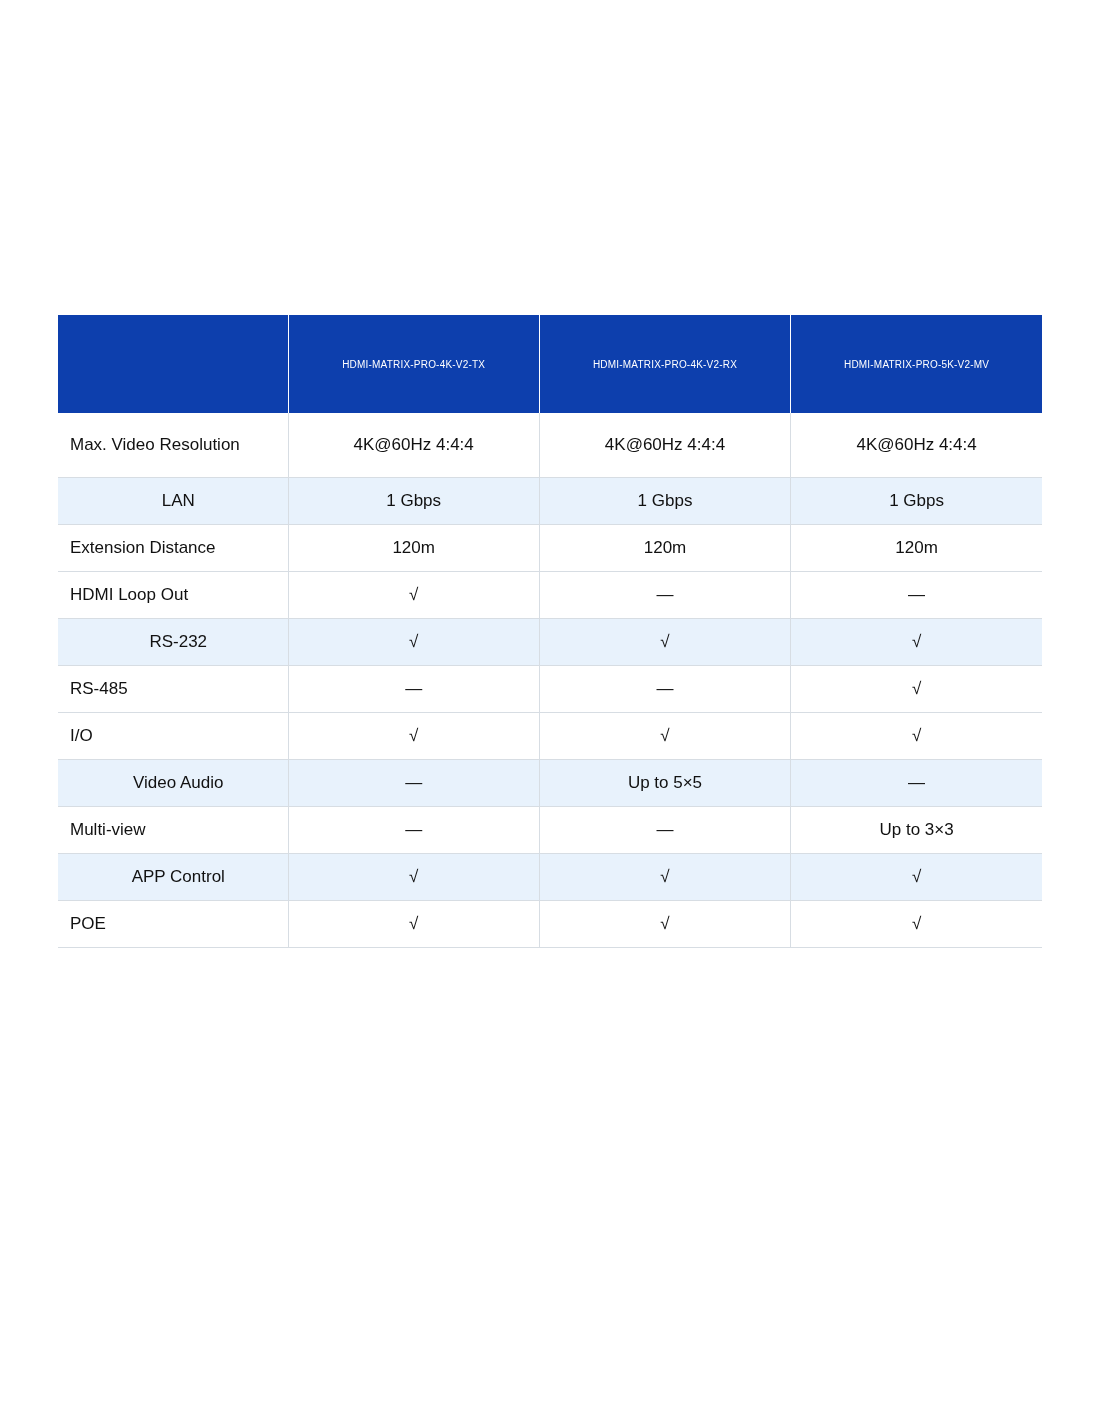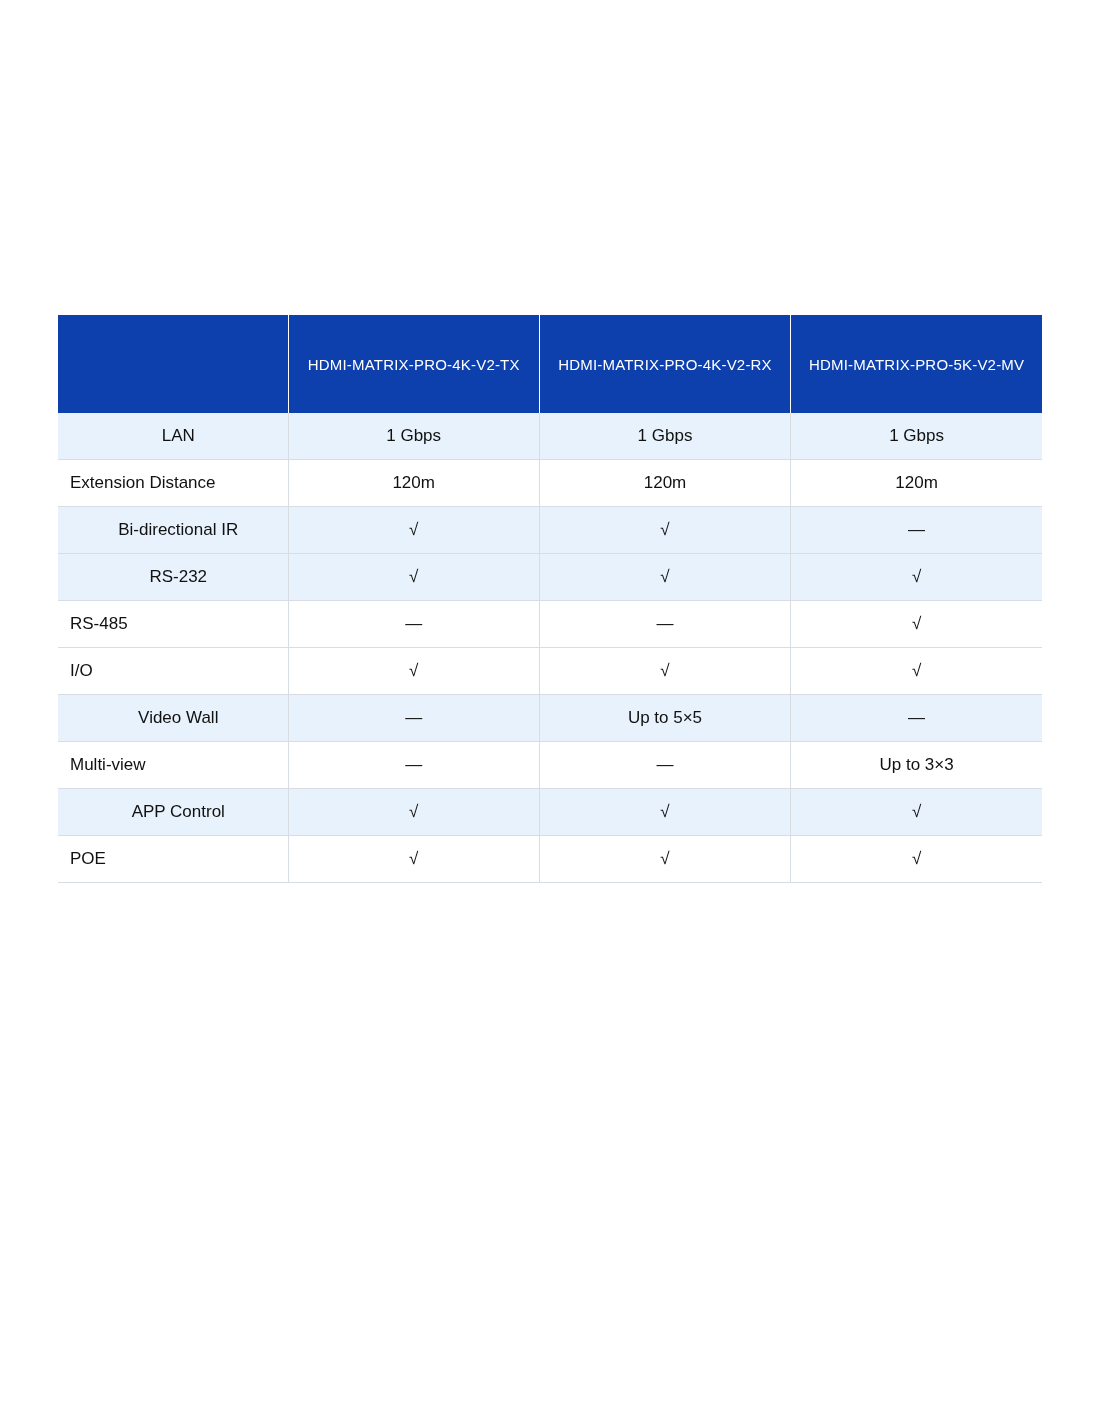--- a/index.html
+++ b/index.html
@@ -33,21 +33,21 @@
     table-layout: fixed;
   }
   table.spec col.c-feature { width: 230px; }
   table.spec col.c-col { width: 251.3px; }
 
   thead th {
     background: #0d3fad;
     color: #ffffff;
     height: 98px;
     font-weight: 400;
-    font-size: 15px;
+    font-size: 10px;
     letter-spacing: 0.2px;
     text-align: center;
     vertical-align: middle;
     border-right: 1px solid #ffffff;
     padding: 0 6px;
   }
   thead th.blank {
     border-right: 1px solid #ffffff;
   }
   thead th:last-child { border-right: none; }
@@ -103,36 +103,44 @@
       </colgroup>
       <thead>
         <tr>
           <th class="blank"></th>
           <th>HDMI-MATRIX-PRO-4K-V2-TX</th>
           <th>HDMI-MATRIX-PRO-4K-V2-RX</th>
           <th>HDMI-MATRIX-PRO-5K-V2-MV</th>
         </tr>
       </thead>
       <tbody>
+        <tr class="plain tall">
+          <td class="feature">
+              <div class="feature-two-line">Max. Video Resolution</div>
+            </td>
+          <td class="val">4K@60Hz 4:4:4</td>
+          <td class="val">4K@60Hz 4:4:4</td>
+          <td class="val">4K@60Hz 4:4:4</td>
+        </tr>
         <tr class="alt">
           <td class="feature">LAN</td>
           <td class="val">1 Gbps</td>
           <td class="val">1 Gbps</td>
           <td class="val">1 Gbps</td>
         </tr>
         <tr class="plain">
           <td class="feature">Extension Distance</td>
           <td class="val">120m</td>
           <td class="val">120m</td>
           <td class="val">120m</td>
         </tr>
-        <tr class="alt">
-          <td class="feature">Bi-directional IR</td>
+        <tr class="plain">
+          <td class="feature">HDMI Loop Out</td>
           <td class="val">√</td>
-          <td class="val">√</td>
+          <td class="val">—</td>
           <td class="val">—</td>
         </tr>
         <tr class="alt">
           <td class="feature">RS-232</td>
           <td class="val">√</td>
           <td class="val">√</td>
           <td class="val">√</td>
         </tr>
         <tr class="plain">
           <td class="feature">RS-485</td>
@@ -140,21 +148,21 @@
           <td class="val">—</td>
           <td class="val">√</td>
         </tr>
         <tr class="plain">
           <td class="feature">I/O</td>
           <td class="val">√</td>
           <td class="val">√</td>
           <td class="val">√</td>
         </tr>
         <tr class="alt">
-          <td class="feature">Video Wall</td>
+          <td class="feature">Video Audio</td>
           <td class="val">—</td>
           <td class="val">Up to 5×5</td>
           <td class="val">—</td>
         </tr>
         <tr class="plain">
           <td class="feature">Multi-view</td>
           <td class="val">—</td>
           <td class="val">—</td>
           <td class="val">Up to 3×3</td>
         </tr>

